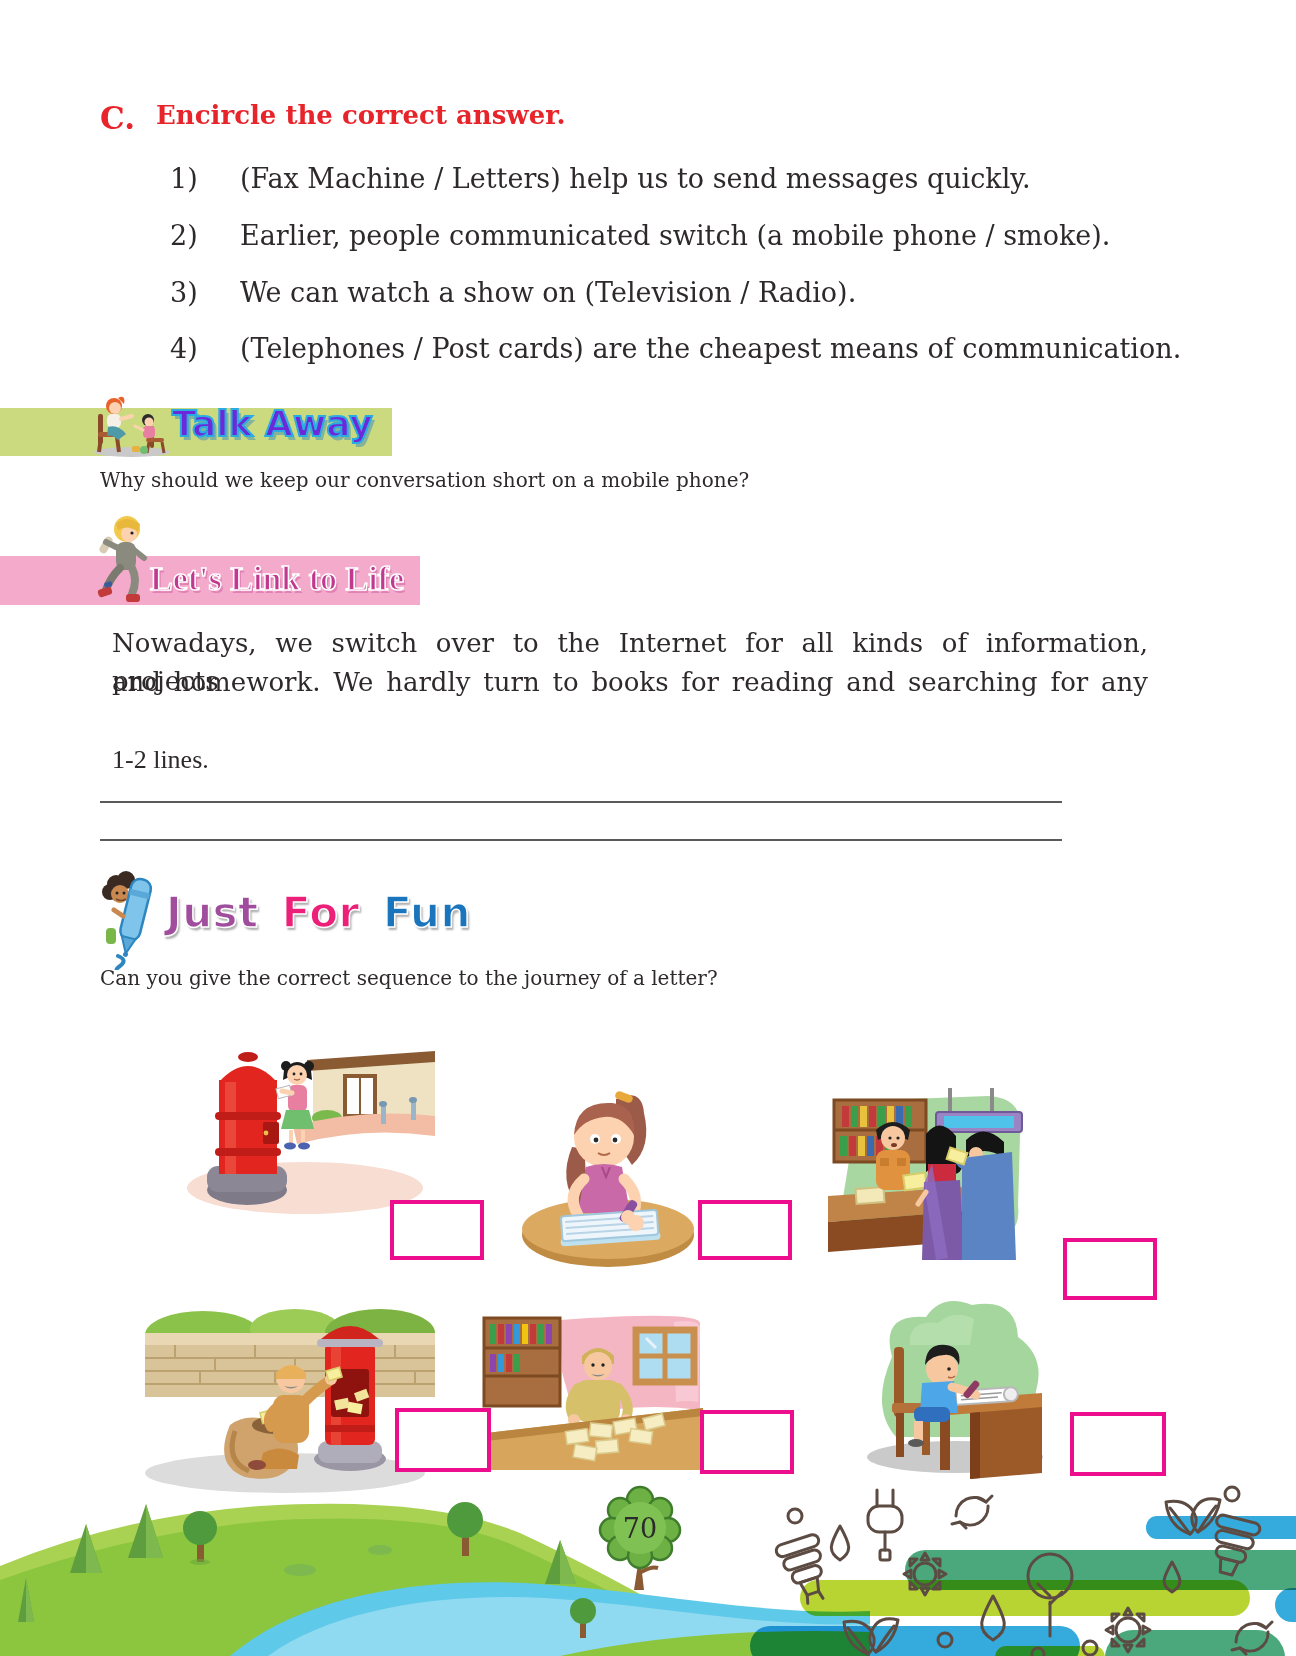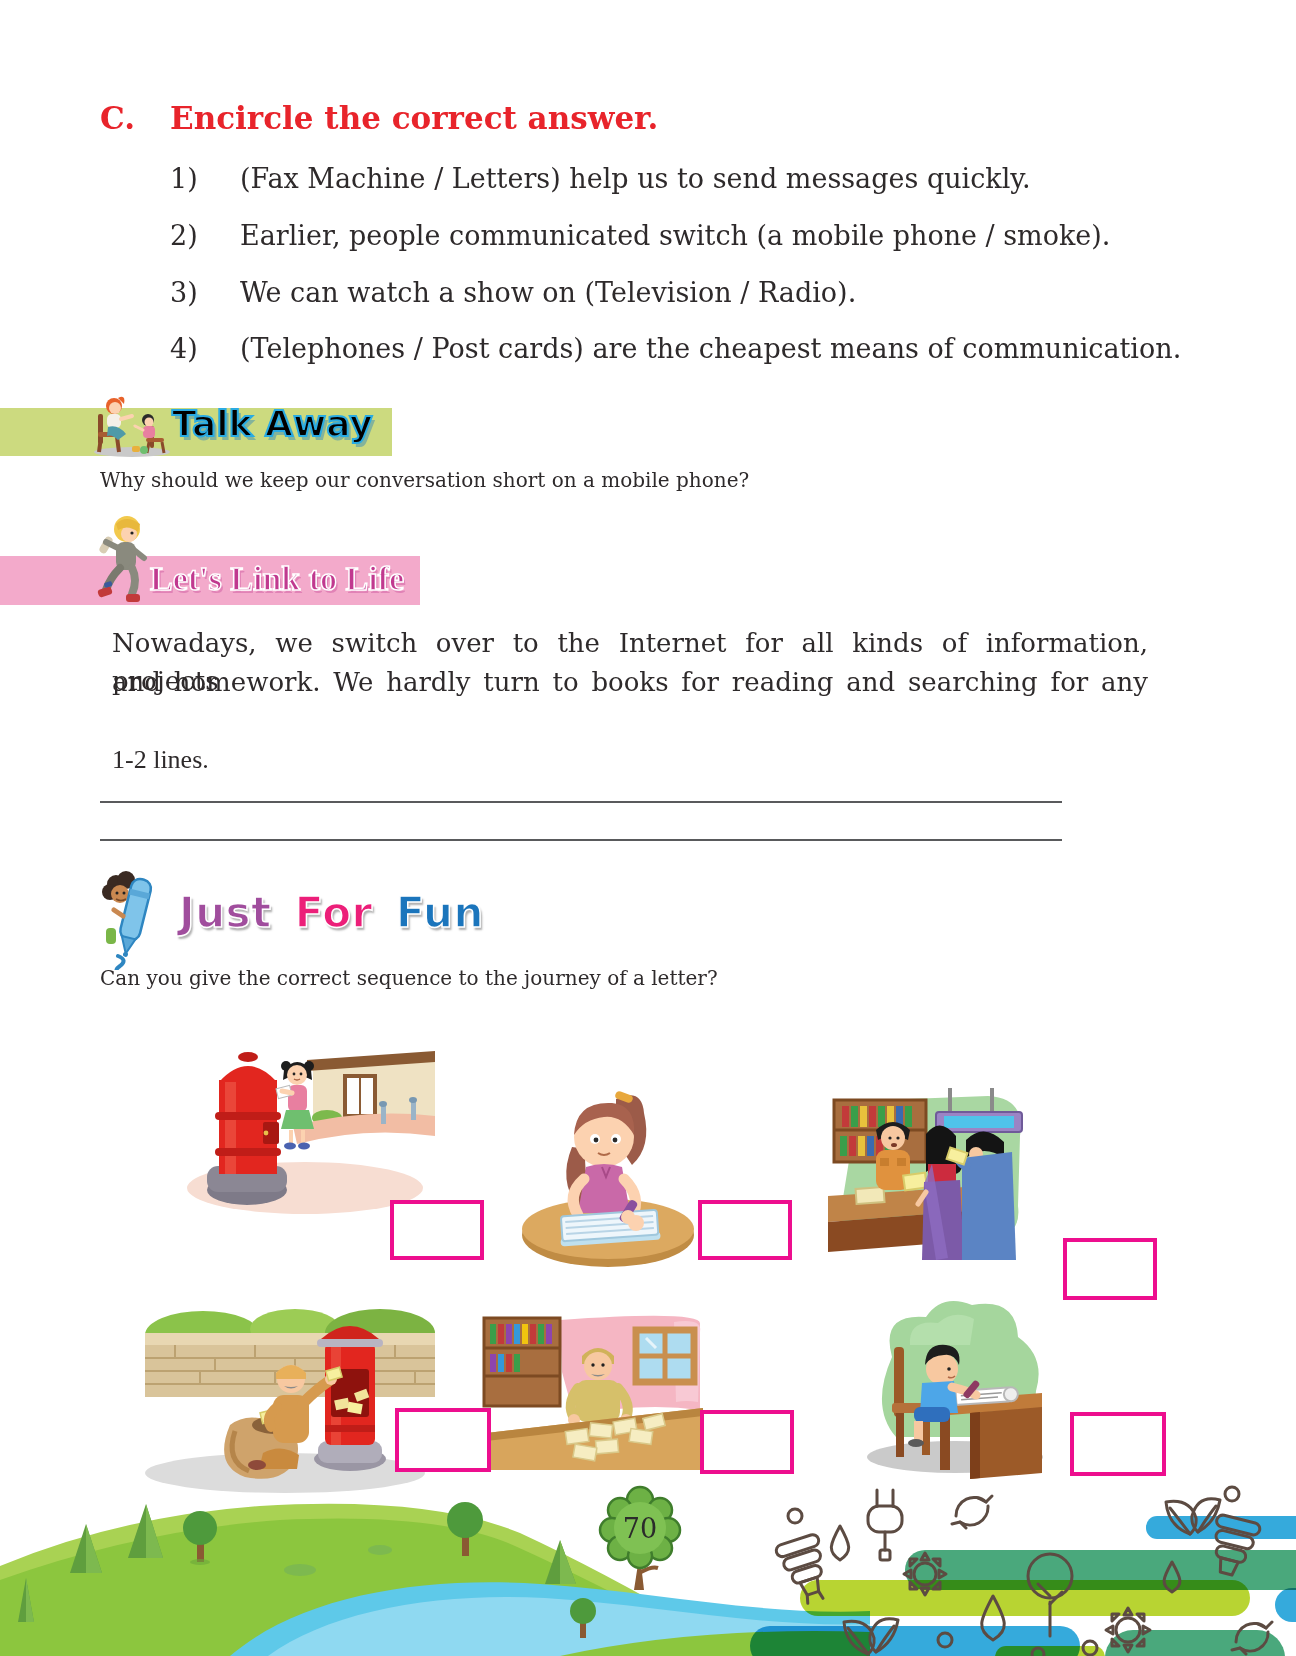--- a/index.html
+++ b/index.html
@@ -2,34 +2,34 @@
 <html><head>
 <meta charset="utf-8">
 <style>
   html,body{margin:0;padding:0;background:#e9e9e9;}
   .page{position:relative;width:1296px;height:1656px;background:#ffffff;overflow:hidden;
         font-family:"DejaVu Serif",serif;color:#2e2a2b;margin:0 auto;}
   .abs{position:absolute;}
 
   
   .sec-label{top:100px;left:100px;font-size:31px;font-weight:bold;color:#e8242b;}
-  .sec-title{top:100px;left:170px;font-size:31px;font-weight:bold;color:#e8242b;}
+  .sec-title{top:100px;left:156px;font-size:26px;font-weight:bold;color:#e8242b;}
   .q-num{left:170px;font-size:27px;}
   .q-text{left:240px;font-size:27px;white-space:nowrap;}
   .q1{top:163px;} .q2{top:220px;} .q3{top:277px;} .q4{top:333px;}
 
   
   .banner-green{top:408px;left:0;width:392px;height:48px;background:#ccda7f;}
   .banner-pink{top:556px;left:0;width:420px;height:49px;background:#f3aacb;}
   .fancy{font-family:"DejaVu Sans",sans-serif;font-weight:bold;white-space:nowrap;}
-  .talk-title{top:403px;left:172px;font-size:36px;color:#000000;
+  .talk-title{top:403px;left:172px;font-size:36px;color:#6d28d9;
       -webkit-text-stroke:2px #2aabe2;text-shadow:3px 4px 0 rgba(42,130,190,.45);}
   .link-title{top:560px;left:150px;font-size:34px;color:#c0398f;
       -webkit-text-stroke:1.5px #ffffff;text-shadow:2px 3px 0 rgba(192,57,143,.35);font-family:Liberation Serif, serif;}
-  .jff-title{top:888px;left:179px;font-size:42px;letter-spacing:.5px;word-spacing:8px;}
+  .jff-title{top:888px;left:166px;font-size:42px;letter-spacing:.5px;word-spacing:8px;}
   .jff-title span{-webkit-text-stroke:1.5px #ffffff;text-shadow:2px 3px 2px rgba(60,60,60,.4);}
   .w-just{color:#a04d9d;} .w-for{color:#ec1f79;} .w-fun{color:#1b75bc;}
 
   .question{left:100px;font-size:20px;white-space:nowrap;}
   .tq{top:468px;} .jq{top:966px;}
 
   
   .pline{left:112px;width:1036px;font-size:26px;line-height:38px;
          text-align:justify;text-align-last:justify;}
   .p0{top:624px;} .p1{top:663px;} .p2{top:702px;}

